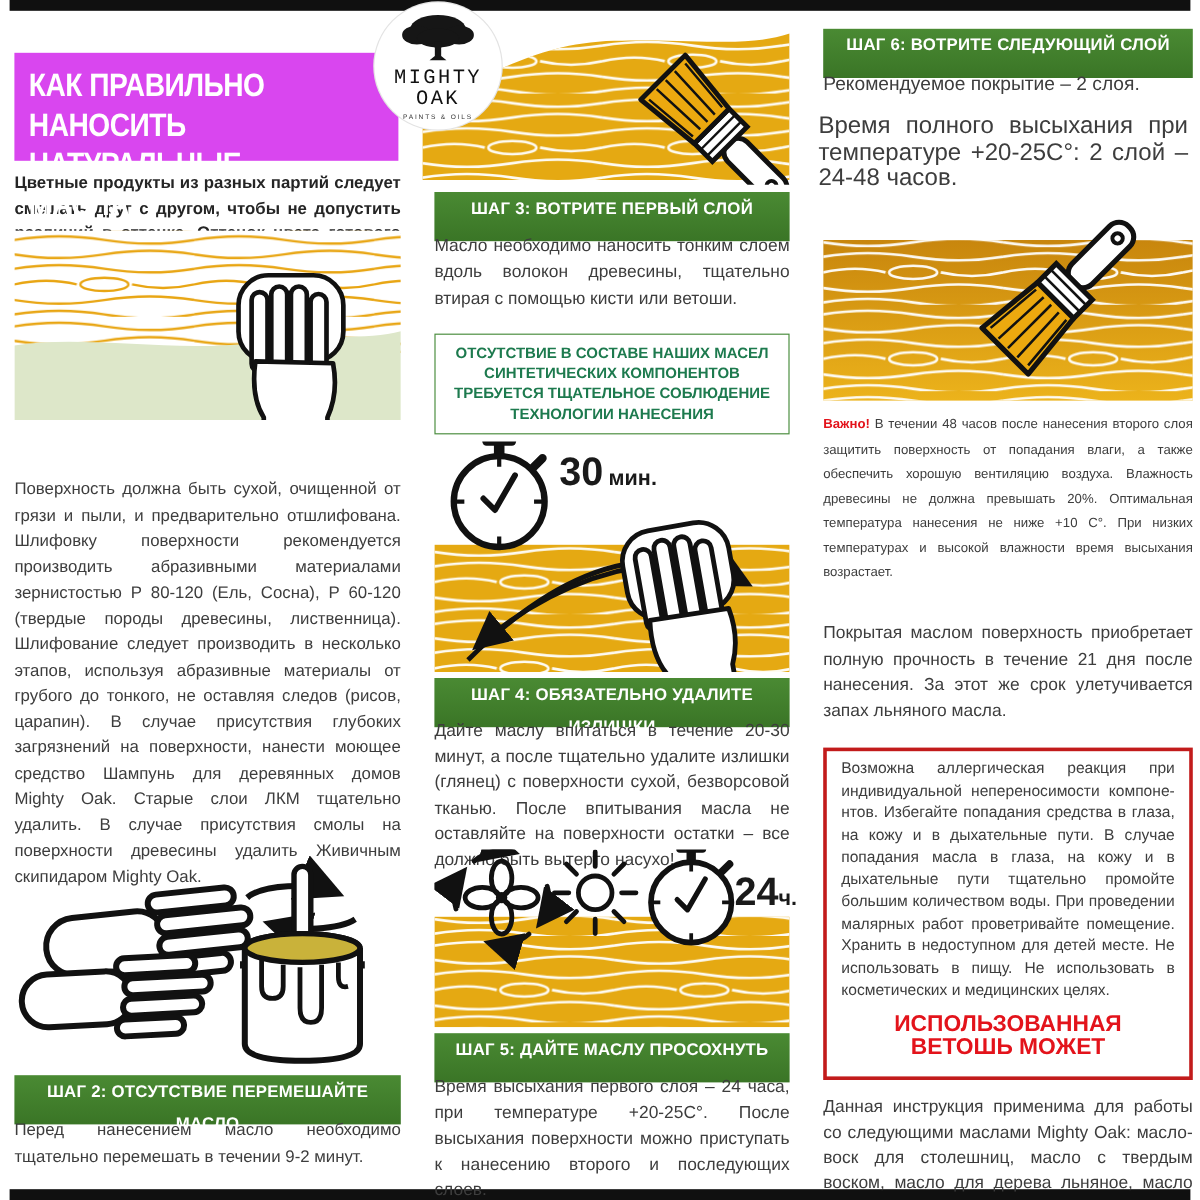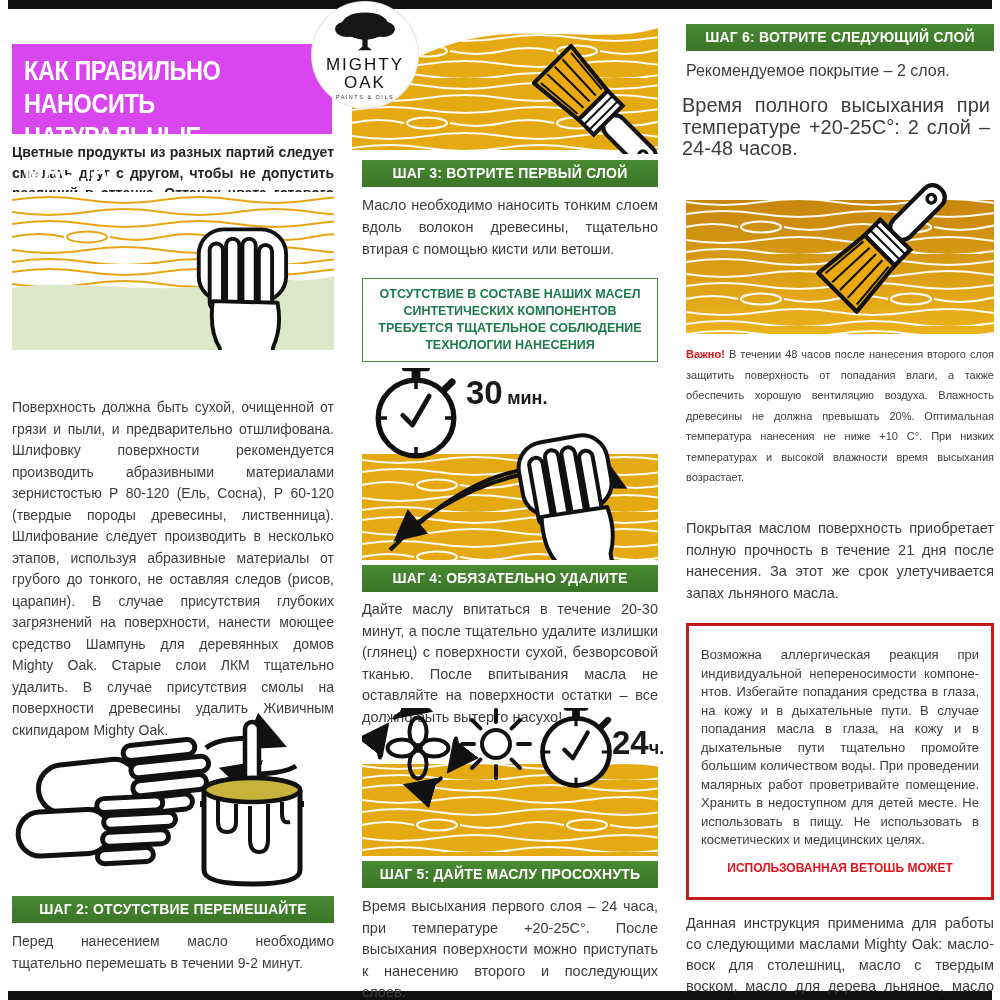--- a/index.html
+++ b/index.html
@@ -9,46 +9,46 @@
   .bar.top{top:0;} .bar.bottom{top:991px;}
 
   .title-block{position:absolute;left:12px;top:44px;width:296px;height:68px;background:#d946ef;
                color:#fff;padding:11px 12px;z-index:4;}
   .title-block span{display:inline-block;font-weight:bold;font-size:27px;line-height:1.22;
                letter-spacing:-0.5px;transform:scaleX(.87);transform-origin:left top;text-transform:uppercase;}
 
   .logo{position:absolute;left:312px;top:2px;width:106px;height:106px;border-radius:50%;
         background:#fff;z-index:6;box-shadow:0 0 0 1px #e3e3e3;text-align:center;}
   .logo .tree{margin-top:6px;height:44px;}
-  .logo .ln{font-family:Liberation Sans, sans-serif;font-size:17px;letter-spacing:2px;
+  .logo .ln{font-family:Liberation Mono, monospace;font-size:17px;letter-spacing:2px;
             color:#111;line-height:1.05;}
   .logo .tag{font-size:5.5px;letter-spacing:1.5px;color:#333;margin-top:2px;}
 
   .p{position:absolute;text-align:justify;font-size:14px;line-height:21.5px;}
   .intro{position:absolute;left:12px;top:142px;width:322px;font-weight:bold;color:#252525;
          font-size:14px;line-height:20.5px;text-align:justify;}
 
-  .step-h{position:absolute;height:27px;line-height:27px;text-align:center;color:#fff;
+  .step-h{position:absolute;height:41px;line-height:27px;text-align:center;color:#fff;
           font-weight:bold;font-size:14px;letter-spacing:.2px;
           background:linear-gradient(180deg,#4a8a33,#3a7526);}
 
   .illus{position:absolute;}
   .illus svg{display:block;}
 
   .note-box{position:absolute;left:362px;top:278px;width:296px;height:84px;border:1.5px solid #4e8f42;
             box-sizing:border-box;display:flex;align-items:center;justify-content:flex-start;padding:6px 10px;}
   .note-box div{color:#1d7a4e;font-weight:bold;font-size:12.5px;line-height:17px;text-align:center;}
 
   .imp-label{color:#e3131b;font-weight:bold;}
 
   .warn-box{position:absolute;left:686px;top:623px;width:308px;height:277px;border:3px solid #c21b1b;
-            box-sizing:border-box;padding:20px 12px;}
+            box-sizing:border-box;padding:5px 12px;}
   .warn-box .body{font-size:13px;line-height:18.5px;text-align:justify;color:#3d3d3d;}
   .warn-box .alert{margin-top:9px;text-align:center;color:#e3131b;font-weight:bold;
-                   font-size:12px;line-height:19px;}
+                   font-size:19px;line-height:19px;}
 
   .timer-label{position:absolute;font-weight:bold;color:#1a1a1a;white-space:nowrap;}
   .timer-label .big{font-size:33px;}
   .timer-label .small{font-size:18px;}
 </style>
 </head>
 <body>
 
 <div class="stage">
 

